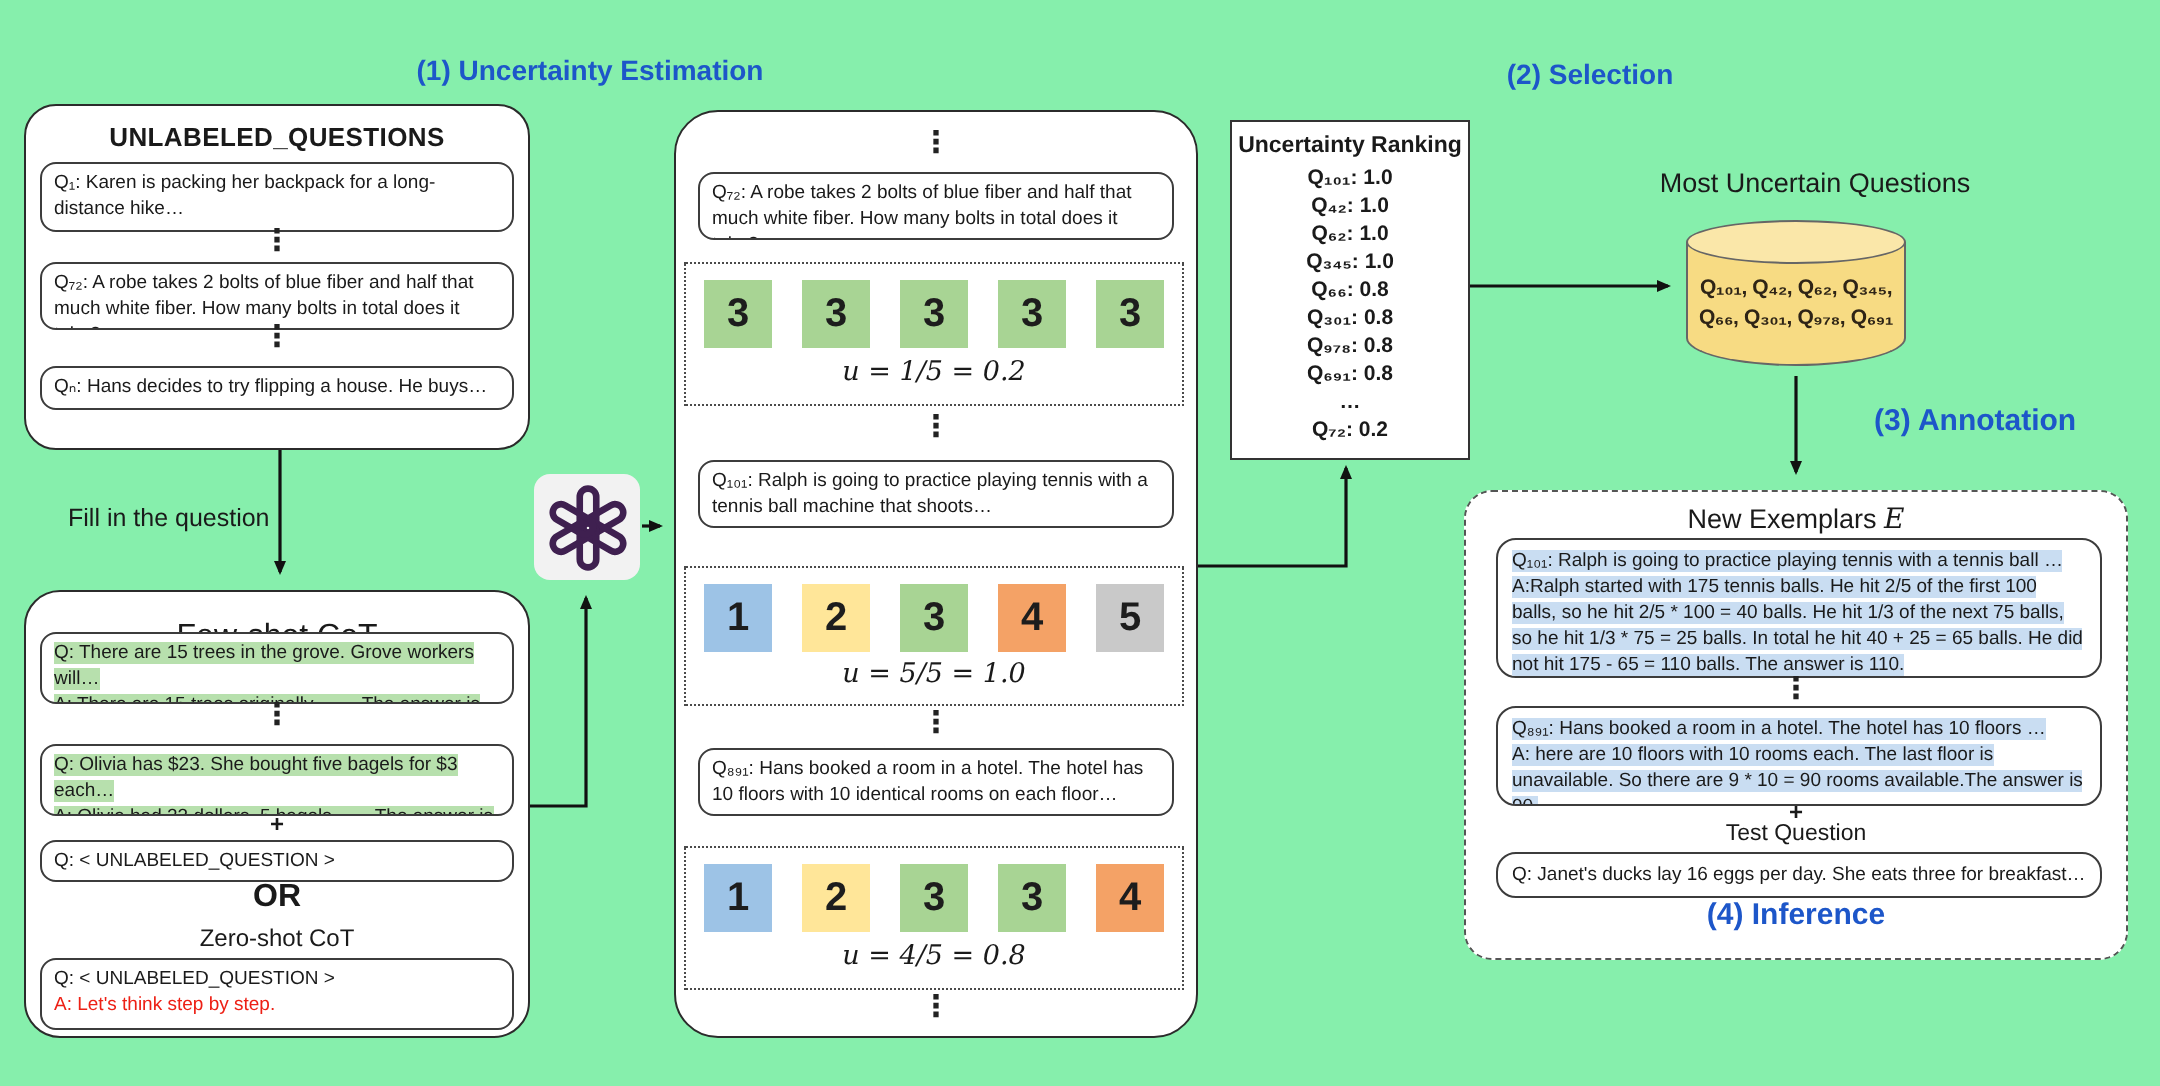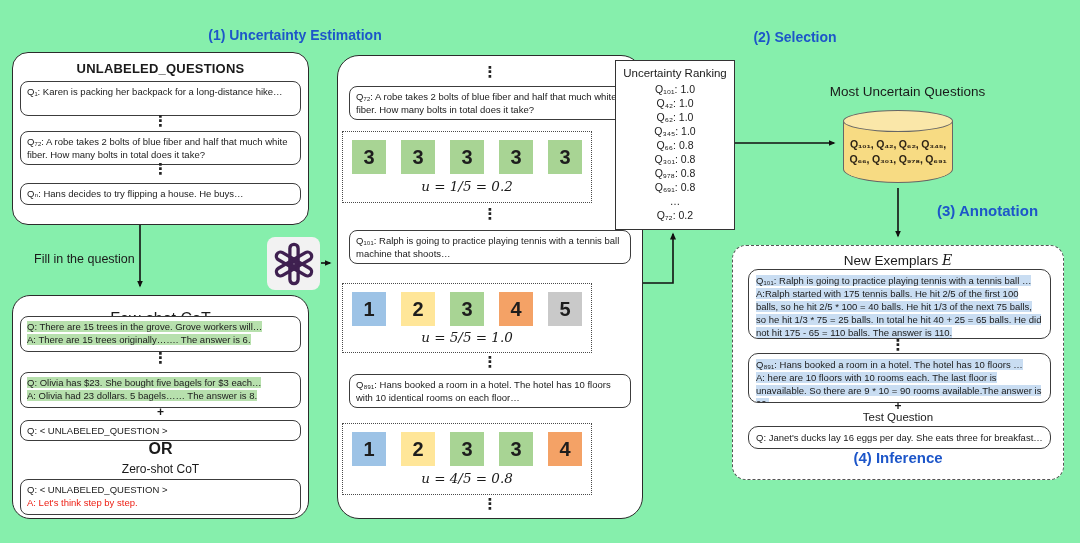--- a/index.html
+++ b/index.html
@@ -1,21 +1,21 @@
 <!DOCTYPE html>
 <html><head>
 <meta charset="utf-8">
 <style>
   html,body{margin:0;padding:0;background:#fff;}
   .canvas{position:relative;width:1080px;height:543px;background:#86efac;overflow:hidden;
           font-family:"Liberation Sans","DejaVu Sans",sans-serif;color:#1a1a1a;}
   .abs{position:absolute;}
   .center{text-align:center;}
   .step-header{font-weight:bold;font-size:14px;color:var(--accent-blue,#1d56c9);}
-  .rounded-box{position:absolute;border:1.4px solid #2b2b2b;border-radius:18px;background:#fff;padding-left:44px;}
+  .rounded-box{position:absolute;border:1.4px solid #2b2b2b;border-radius:18px;background:#fff;}
   .qbox{position:absolute;left:7px;right:7px;border:1.2px solid #3c3c3c;border-radius:8px;
         background:#fff;font-size:9.5px;line-height:13px;padding:3px 6px;overflow:hidden;}
   .dots{position:absolute;font-size:15px;font-weight:bold;line-height:14px;color:#222;text-align:center;}
   .box-title{position:absolute;left:0;right:0;text-align:center;font-weight:bold;font-size:12.5px;}
   .hlg{background:var(--hl-green,#b7e0ad);}
   .hlb{background:var(--hl-blue,#c9ddf2);}
   .red{color:var(--answer-red,#ed2015);}
   .dotted-box{position:absolute;border:1.6px dotted #4a4a4a;background:#fff;}
   .sq-row{position:absolute;left:9px;right:9px;top:8px;height:34px;display:flex;justify-content:space-between;}
   .sq{width:34px;height:34px;display:flex;align-items:center;justify-content:center;
@@ -140,21 +140,21 @@
           <div class="sq" style="background: rgb(168, 212, 148);">3</div>
           <div class="sq" style="background: rgb(168, 212, 148);">3</div>
           <div class="sq" style="background: rgb(244, 162, 102);">4</div>
         </div>
       <div class="u-label" style="top:46px;">u = 4/5 = 0.8</div>
     </div>
 
     <div class="dots" style="left:0;right:0;top:441px;">⋮</div>
   </div>
 
-  <div class="abs" style="left:615px;top:60px;width:118px;height:168px;border:1.4px solid #333;background:#fff;">
+  <div class="abs" style="left:615px;top:60px;width:118px;height:168px;border:1.4px solid #333;background:#fff;font-weight:bold;">
     <div class="center" style="margin-top:6px;font-size:11.5px;">Uncertainty Ranking</div>
     <div style="margin-top:3px;">
         <div class="rank-row">Q₁₀₁: 1.0</div>
         <div class="rank-row">Q₄₂: 1.0</div>
         <div class="rank-row">Q₆₂: 1.0</div>
         <div class="rank-row">Q₃₄₅: 1.0</div>
         <div class="rank-row">Q₆₆: 0.8</div>
         <div class="rank-row">Q₃₀₁: 0.8</div>
         <div class="rank-row">Q₉₇₈: 0.8</div>
         <div class="rank-row">Q₆₉₁: 0.8</div>

